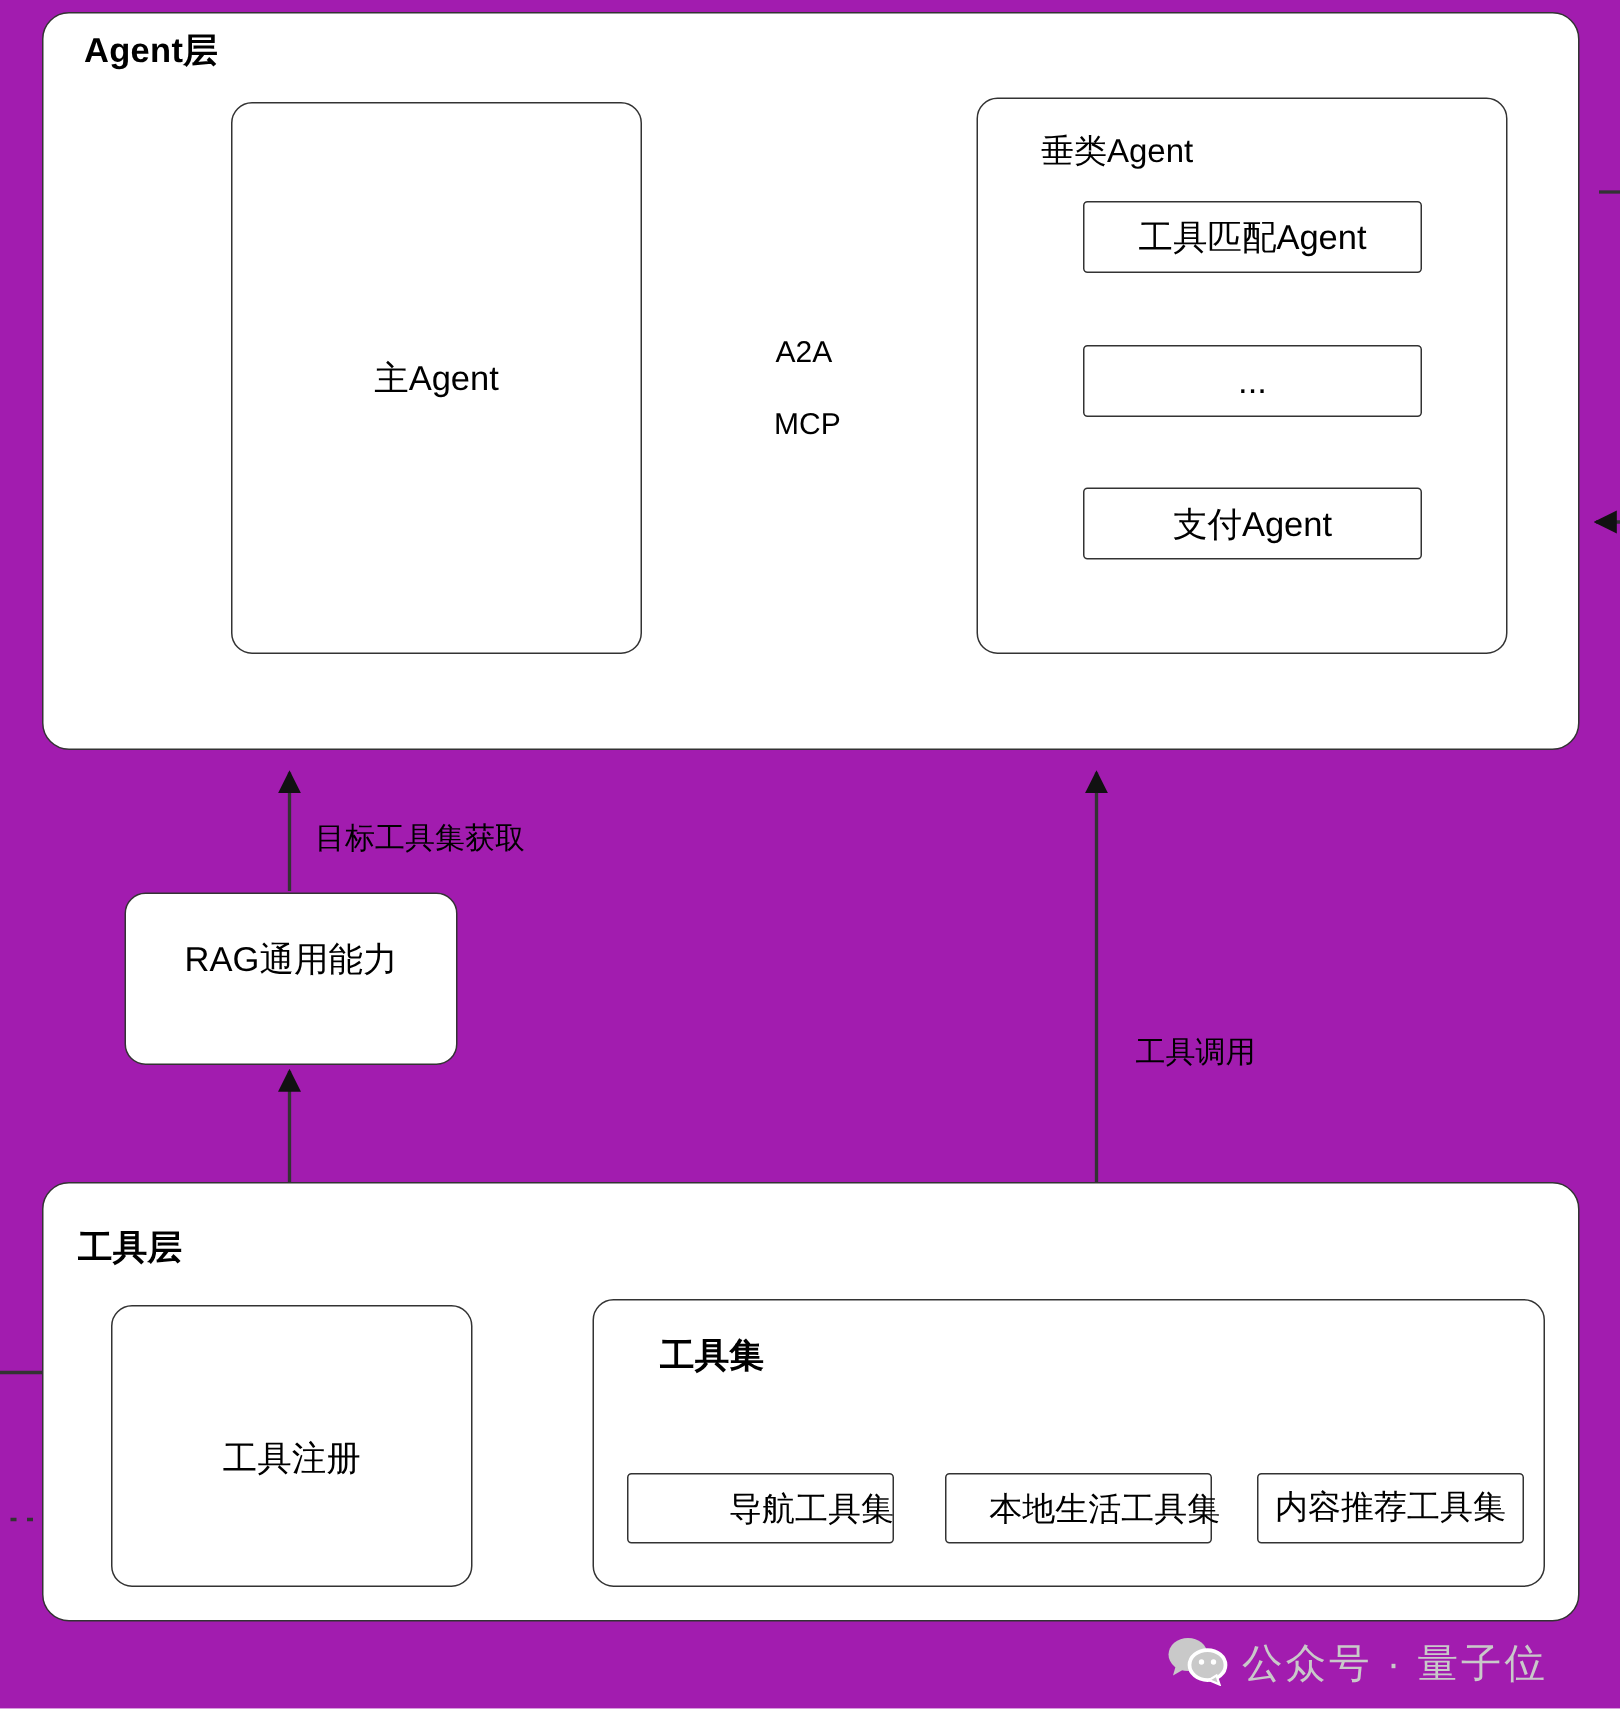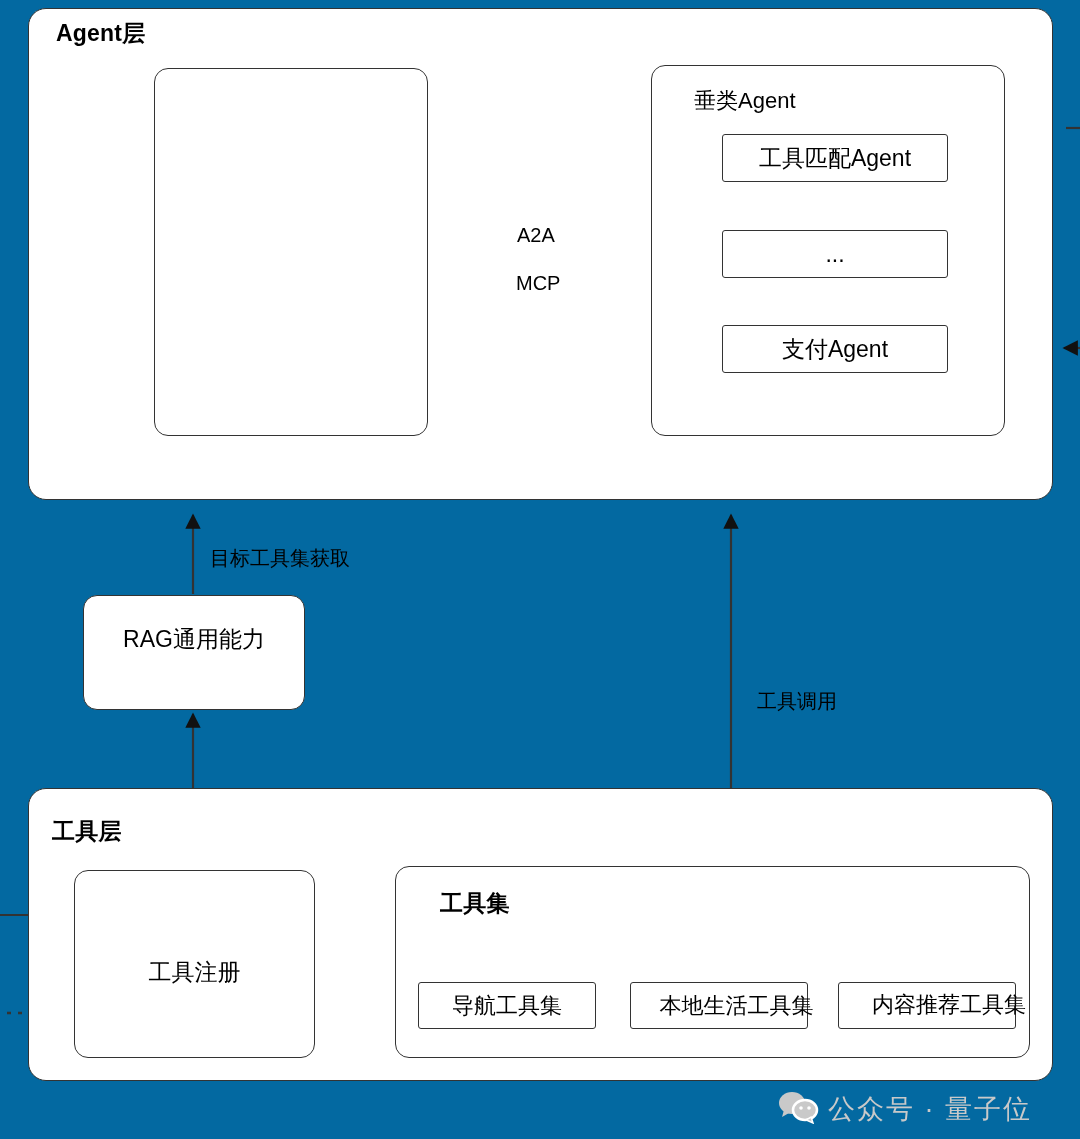--- a/index.html
+++ b/index.html
@@ -8,21 +8,21 @@
     background: #ffffff;
   }
   body {
     font-family: "Liberation Sans", "DejaVu Sans", sans-serif;
     color: #000000;
   }
   #canvas {
     position: relative;
     width: 1080px;
     height: 1139px;
-    background: #0369a1;
+    background: #a21caf;
     overflow: hidden;
   }
   .box {
     position: absolute;
     box-sizing: border-box;
     border: 1.6px solid #333333;
     background: #ffffff;
   }
   .rounded-lg { border-radius: 18px; }
   .rounded-md { border-radius: 14px; }
@@ -110,20 +110,23 @@
     <line x1="1066" y1="128" x2="1084" y2="128" stroke="#333333" stroke-width="2.2"></line>
 
     <line x1="1090" y1="348" x2="1064" y2="348" stroke="#333333" stroke-width="2.2" marker-end="url(#arrowEnd)"></line>
   </svg>
 
   <div class="box rounded-lg" style="left:28px; top:8px; width:1025px; height:492px;"></div>
 
   <div class="layer-title" style="left:56px; top:18px;">Agent层</div>
 
   <div class="box rounded-md" style="left:154px; top:68px; width:274px; height:368px;"></div>
+  <div class="centerer" style="left:154px; top:68px; width:274px; height:368px;">
+    <span class="" style="font-size:23px;">主Agent</span>
+  </div>
 
   <div class="box rounded-md" style="left:651px; top:65px; width:354px; height:371px;"></div>
   <div class="group-label" style="left:694px; top:86px;">垂类Agent</div>
 
   <div class="box rounded-sm" style="left:722px; top:134px; width:226px; height:48px;"></div>
   <div class="centerer" style="left:722px; top:134px; width:226px; height:48px;">
     <span style="font-size:23px;">工具匹配Agent</span>
   </div>
 
   <div class="box rounded-sm" style="left:722px; top:230px; width:226px; height:48px;"></div>
@@ -154,31 +157,31 @@
 
   <div class="box rounded-md" style="left:74px; top:870px; width:241px; height:188px;"></div>
   <div class="centerer" style="left:74px; top:870px; width:241px; height:204px;">
     <span style="font-size:23px;">工具注册</span>
   </div>
 
   <div class="box rounded-md" style="left:395px; top:866px; width:635px; height:192px;"></div>
   <div class="layer-title" style="left:440px; top:888px; font-size:23px;">工具集</div>
 
   <div class="box rounded-sm" style="left:418px; top:982px; width:178px; height:47px;"></div>
-  <div class="centerer" style="left:418px; top:982px; width:178px; height:47px;">
+  <div class="centerer" style="left:418px; top:982px; width:178px; height:47px;justify-content:flex-end;">
     <span style="font-size:22px;">导航工具集</span>
   </div>
 
   <div class="box rounded-sm" style="left:630px; top:982px; width:178px; height:47px;"></div>
   <div class="centerer" style="left:630px; top:982px; width:213px; height:47px;">
     <span style="font-size:22px;">本地生活工具集</span>
   </div>
 
   <div class="box rounded-sm" style="left:838px; top:982px; width:178px; height:47px;"></div>
-  <div class="centerer" style="left:860px; top:982px; width:178px; height:46px;">
+  <div class="centerer" style="left:838px; top:982px; width:178px; height:46px;">
     <span style="font-size:22px;">内容推荐工具集</span>
   </div>
 
 
   <div class="wm-icon" style="left:776px; top:1090px; width:46px; height:34px;">
     <svg viewBox="0 0 46 34" width="46" height="34" xmlns="http://www.w3.org/2000/svg">
       <ellipse cx="16" cy="13" rx="13" ry="11" fill="#c9c9c9"></ellipse>
       <path d="M 8 20 L 6 27 L 13 23 Z" fill="#c9c9c9"></path>
       <ellipse cx="29" cy="20" rx="12" ry="10" fill="#c9c9c9" stroke="#ffffff" stroke-width="2.5"></ellipse>
       <path d="M 35 27 L 37 33 L 30 30 Z" fill="#c9c9c9" stroke="#ffffff" stroke-width="1.5"></path>

